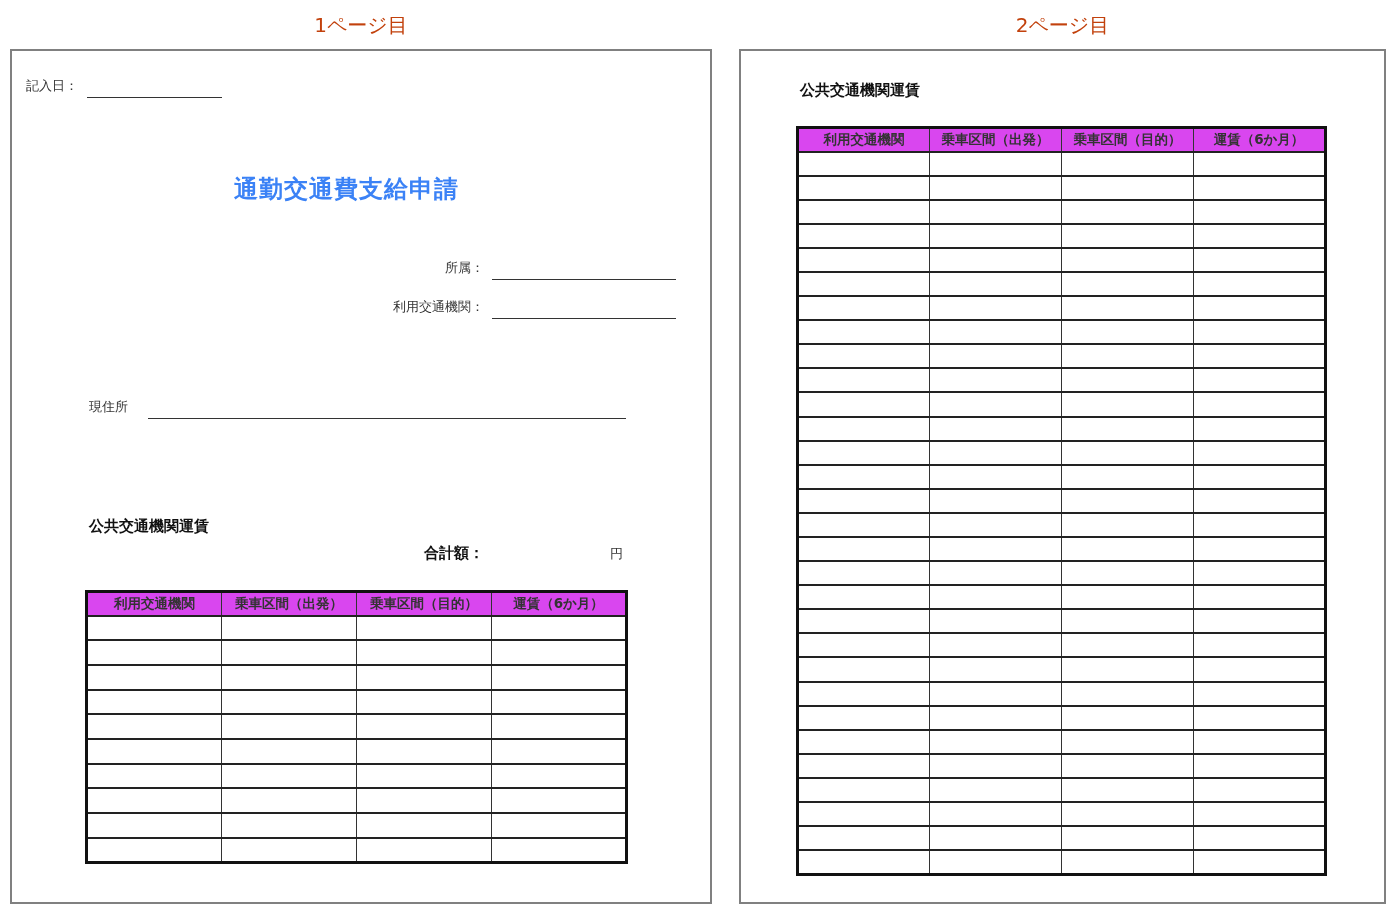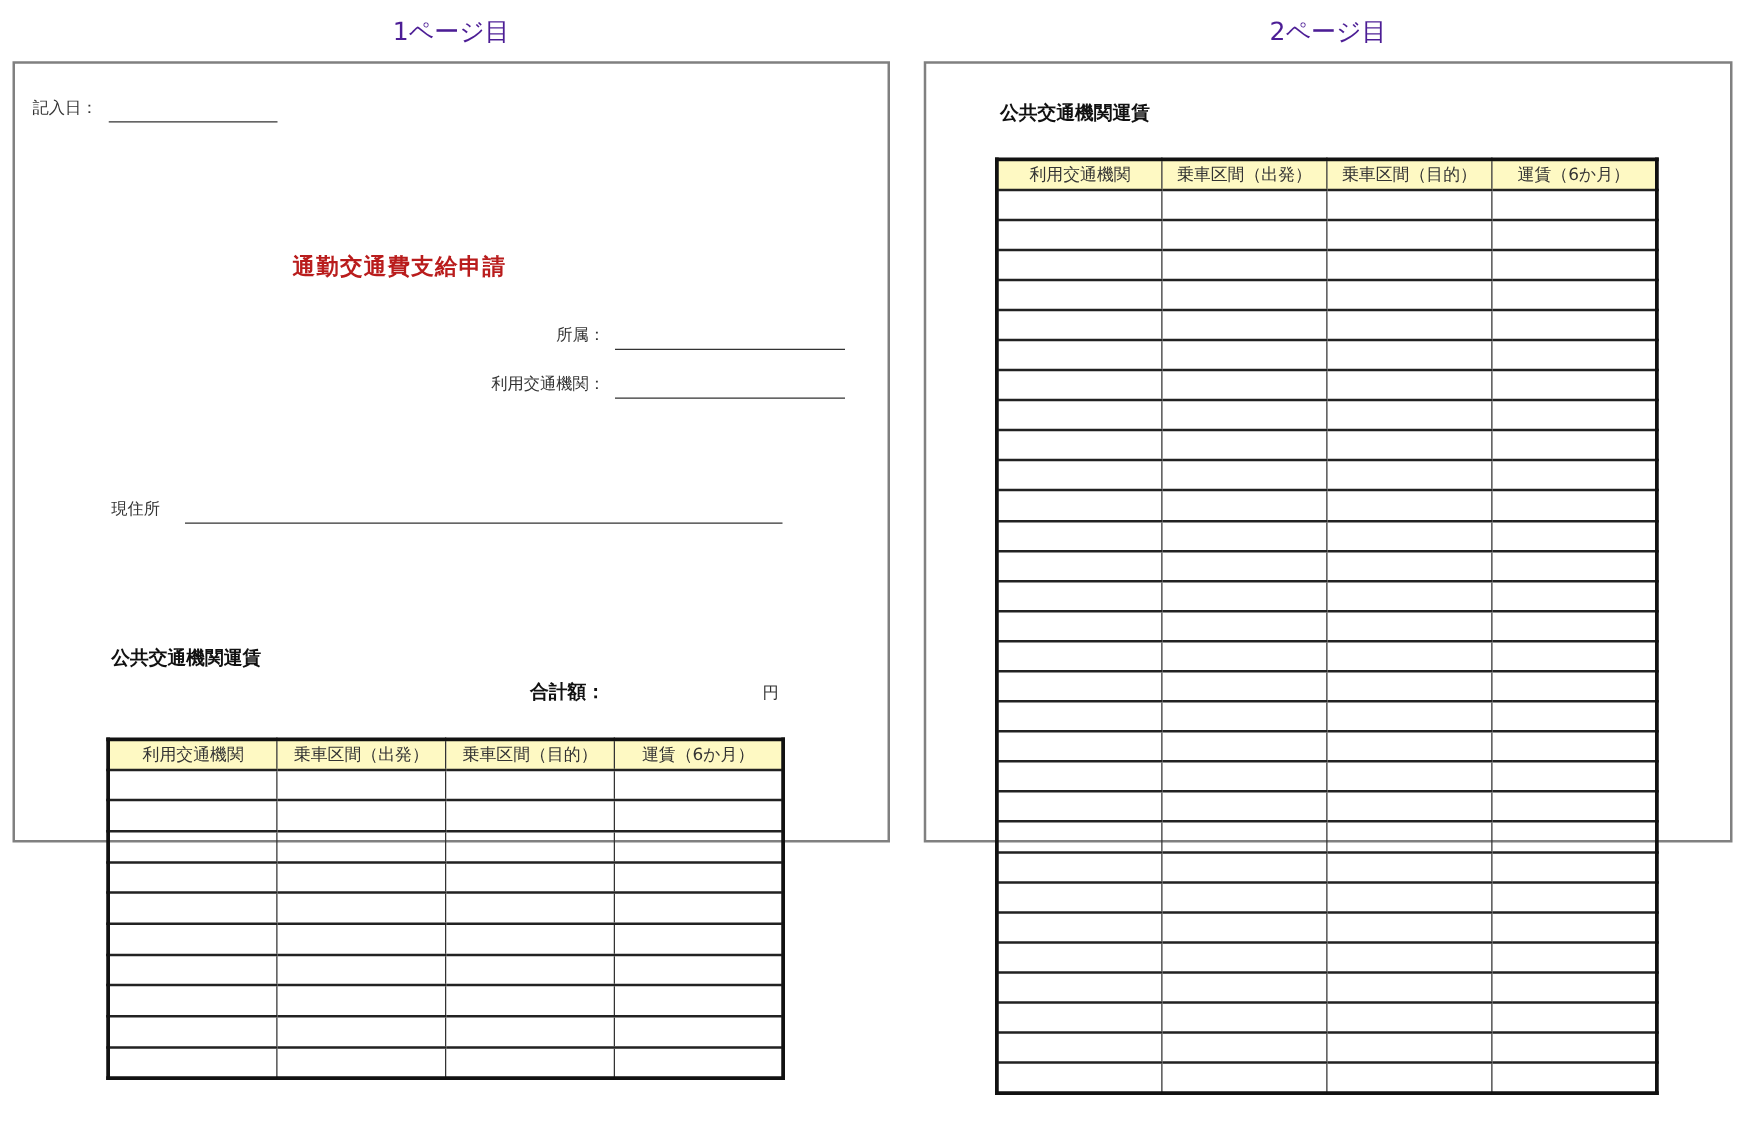--- a/index.html
+++ b/index.html
@@ -1,32 +1,32 @@
 <!DOCTYPE html>
 <html><head>
 <meta charset="utf-8">
 <style>
   * { box-sizing: border-box; margin: 0; padding: 0; }
   html, body { width: 1395px; height: 914px; background: #ffffff; overflow: hidden; }
   body { position: relative; font-family: "DejaVu Sans", "Liberation Sans", sans-serif; color: #222; }
 
-  .page-label { position: absolute; top: 12px; font-size: 20px; color: #4c1d95; text-align: center; }
-  .page { position: absolute; top: 49px; height: 625px; border: 2px solid #808080; background: #fff; }
+  .page-label { position: absolute; top: 12px; font-size: 20px; color: #c2410c; text-align: center; }
+  .page { position: absolute; top: 49px; height: 855px; border: 2px solid #808080; background: #fff; }
   #page1 { left: 10px; width: 702px; }
   #page2 { left: 739px; width: 647px; }
 
   .abs { position: absolute; }
   .small { font-size: 13px; color: #333; }
   .uline { position: absolute; border-bottom: 1.5px solid #333; }
 
-  .title { font-size: 18px; font-weight: bold; color: #b91c1c; letter-spacing: 1px; margin-top: 28px; }
+  .title { font-size: 24px; font-weight: bold; color: #3b82f6; letter-spacing: 1px; }
   .section-h { font-size: 15px; font-weight: bold; color: #111; }
 
   table.fare { position: absolute; border-collapse: collapse; border: 3px solid #111; table-layout: fixed; }
-  table.fare th { background: #fef9c3; font-weight: normal; font-size: 13.5px; color: #333; border: 1.5px solid #333; border-bottom: 2px solid #222; }
+  table.fare th { background: #d946ef; font-weight: bold; font-size: 13.5px; color: #333; border: 1.5px solid #333; border-bottom: 2px solid #222; }
   table.fare td { border: 1.5px solid #333; border-top: 2px solid #222; }
 </style>
 </head>
 <body>
 
 <div class="page-label" style="left:10px;width:702px;">1ページ目</div>
 <div class="page-label" style="left:739px;width:647px;">2ページ目</div>
 
 <div class="page" id="page1">
   <div class="abs small" style="left:14px;top:26px;">記入日：</div>

